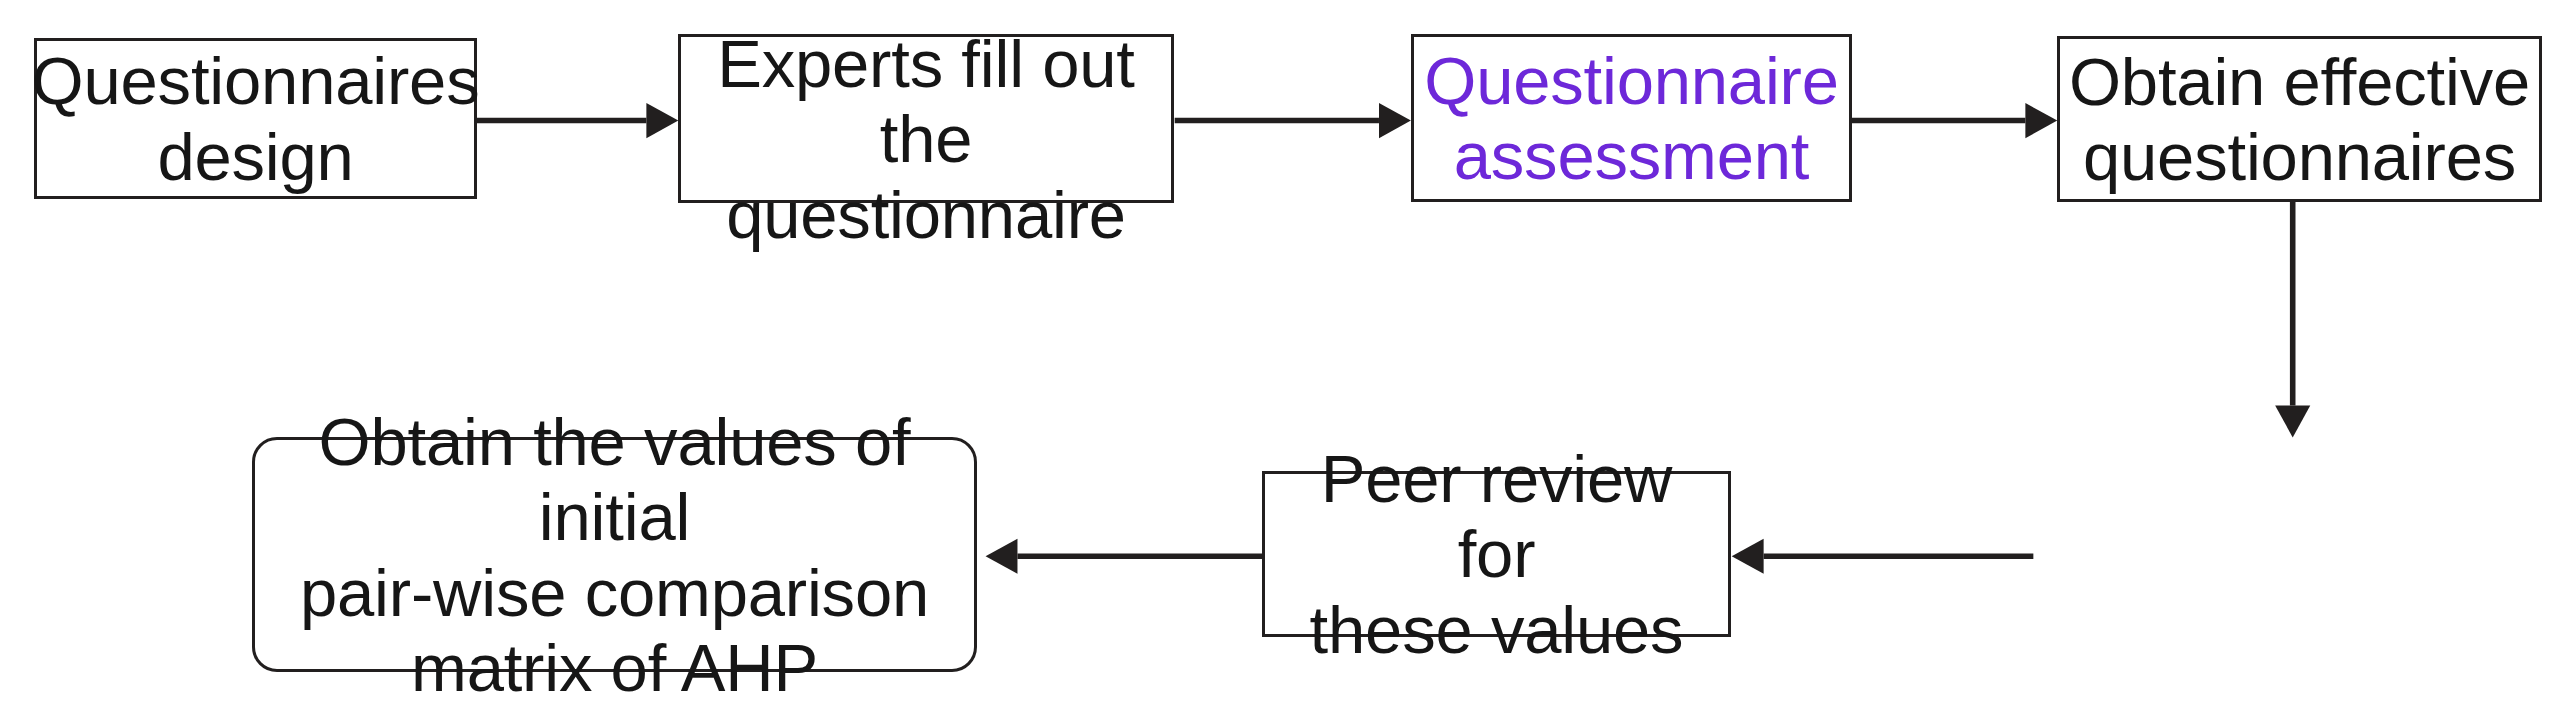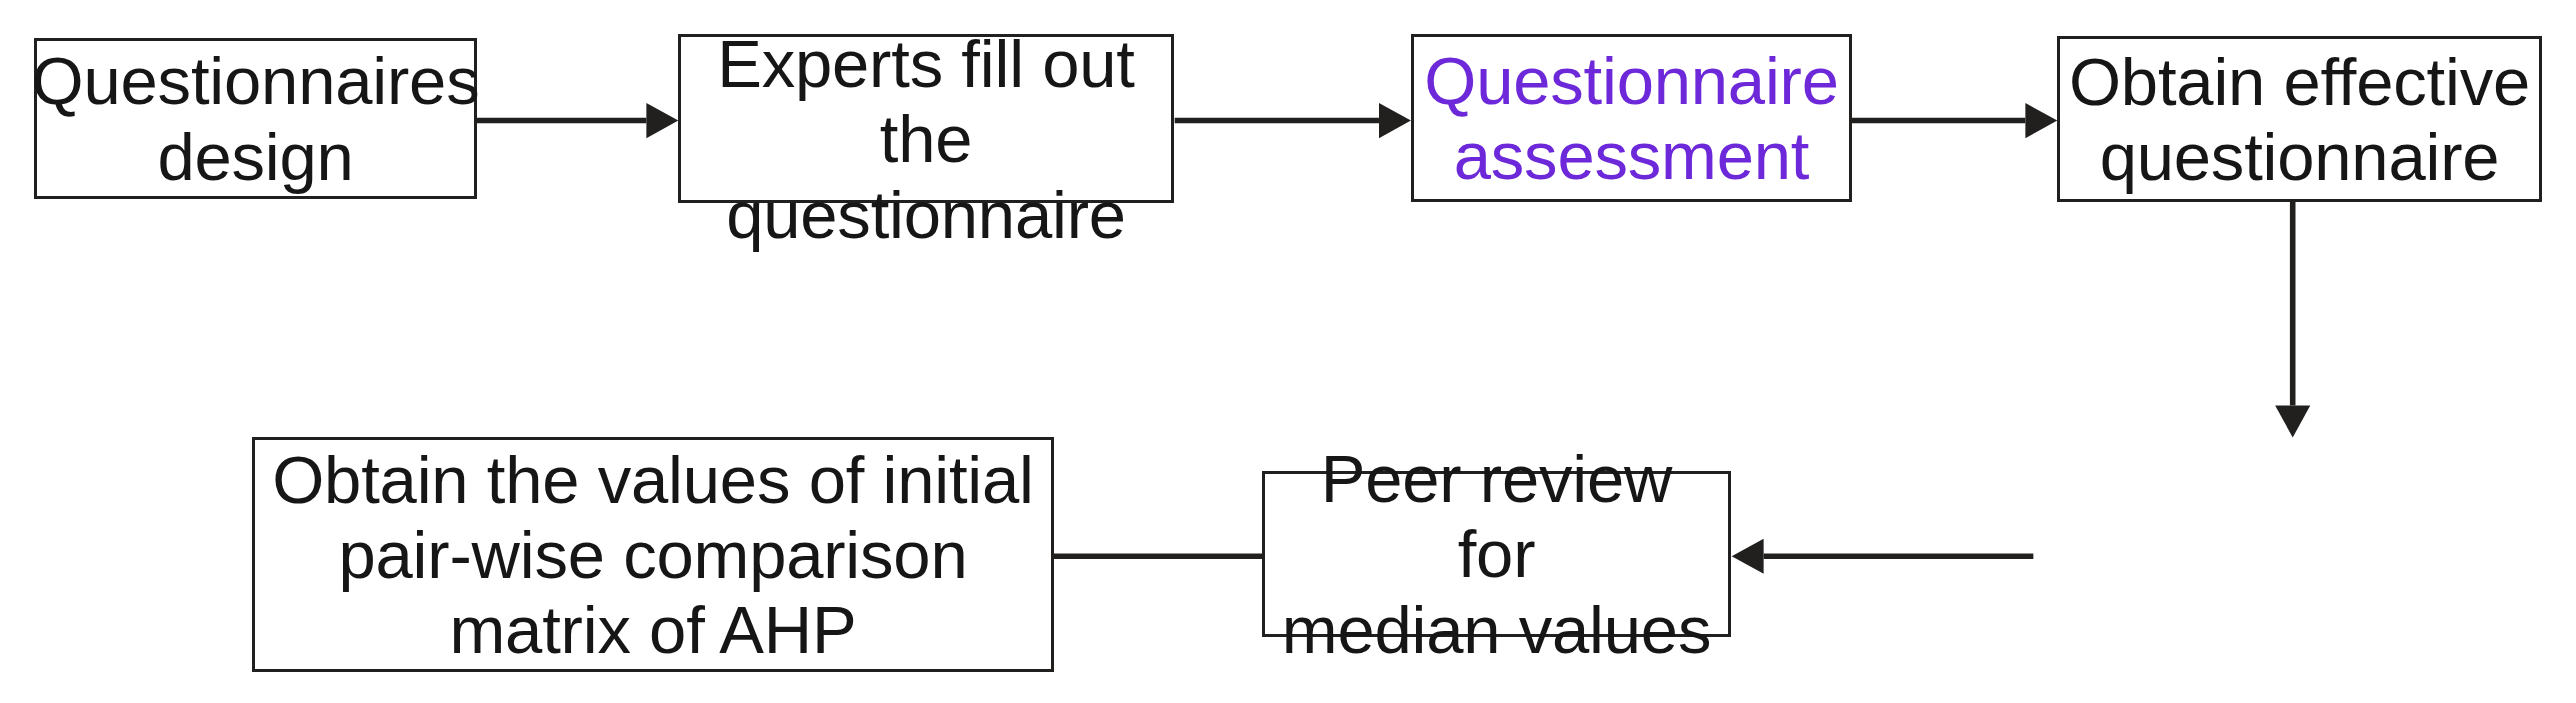--- a/index.html
+++ b/index.html
@@ -84,25 +84,25 @@
     <div class="node" style="left: 678px; top: 34px; width: 496px; height: 169px; border-color: rgb(34, 31, 31);">
       <span class="node-label" style="color: rgb(22, 22, 22); margin-top: 41px;">Experts fill out
 the questionnaire</span>
     </div>
     <div class="node" style="left: 1411px; top: 34px; width: 441px; height: 168px; border-color: rgb(34, 31, 31);">
       <span class="node-label" style="color: #6d28d9; text-align: center;">Questionnaire
 assessment</span>
     </div>
     <div class="node" style="left: 2057px; top: 36px; width: 485px; height: 166px; border-color: rgb(34, 31, 31);">
       <span class="node-label" style="color: rgb(22, 22, 22);">Obtain effective
-questionnaire</span>
+questionnaires</span>
     </div>
     <div class="node" style="left: 1262px; top: 471px; width: 469px; height: 166px; border-color: rgb(34, 31, 31);">
       <span class="node-label" style="color: rgb(22, 22, 22);">Peer review for
-median values</span>
+these values</span>
     </div>
-    <div class="node" style="left: 252px; top: 437px; width: 802px; height: 235px; border-color: rgb(34, 31, 31);">
+    <div class="node" style="left: 252px; top: 437px; width: 725px; height: 235px; border-color: rgb(34, 31, 31); border-radius: 25px;">
       <span class="node-label" style="color: rgb(22, 22, 22);">Obtain the values of initial
 pair-wise comparison
 matrix of AHP</span>
     </div>
   </div>
 
 
 </body></html>

